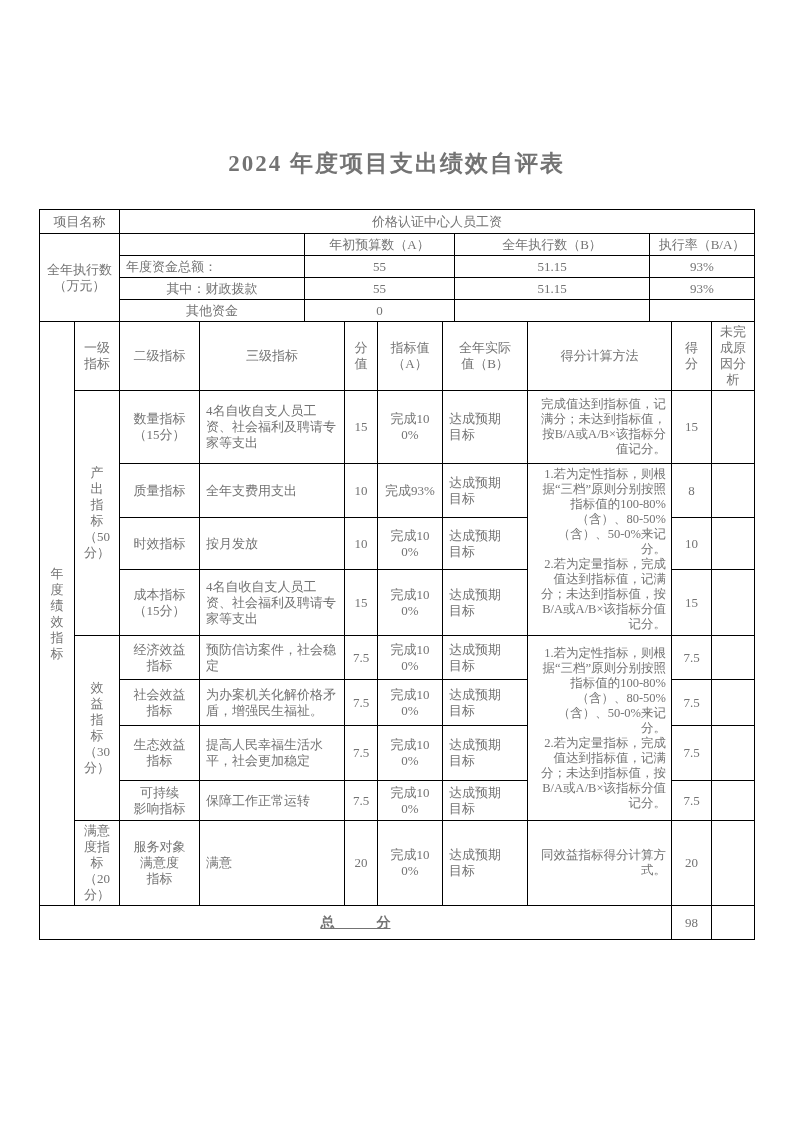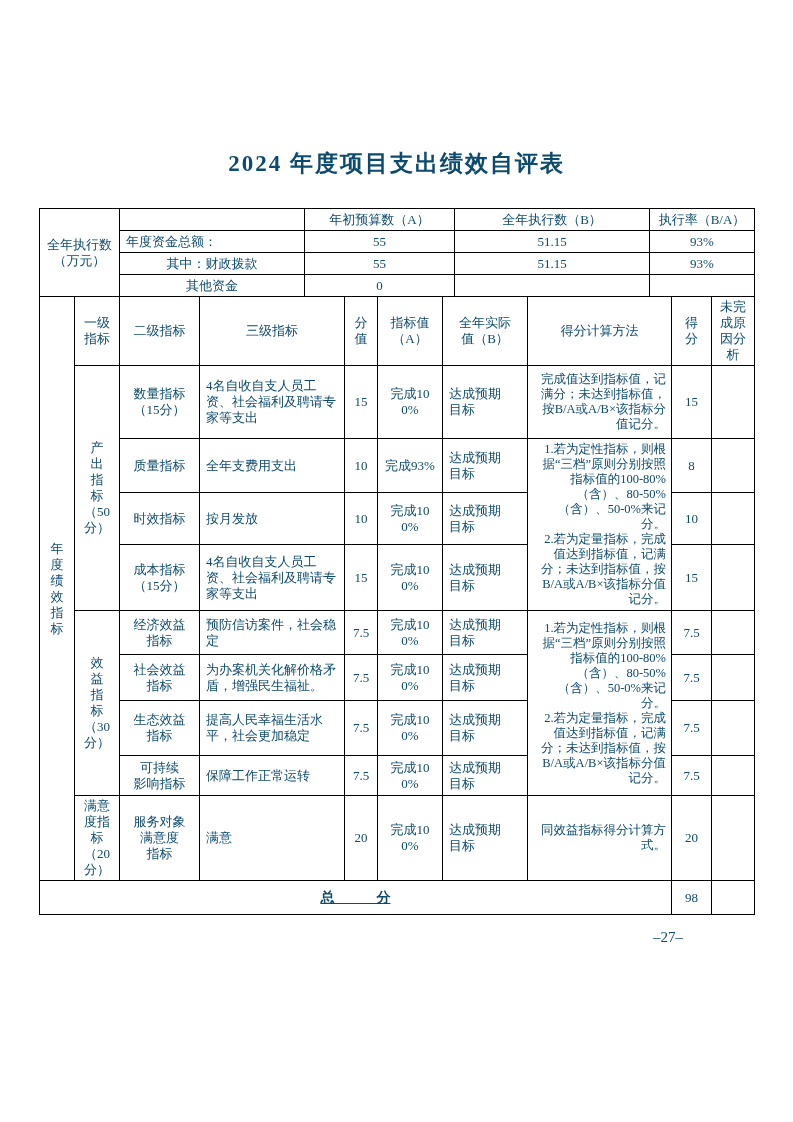--- a/index.html
+++ b/index.html
@@ -1,18 +1,18 @@
 <!DOCTYPE html>
 <html><head>
 <meta charset="utf-8">
 <style>
   * { margin:0; padding:0; box-sizing:border-box; }
   html,body { background:#fff; }
   .page {
-    width:793px; height:1122px; background:#fff; color:#0c4a6e;
+    width:793px; height:1122px; background:#fff; color:#737373;
     font-family:"Liberation Serif","DejaVu Serif",serif;
     position:relative; overflow:hidden;
   }
   .title {
     text-align:center; font-size:23px; font-weight:bold;
     padding-top:148px; letter-spacing:2px;
   }
   .tables { width:715px; margin:30px auto 0; }
   table { border-collapse:collapse; table-layout:fixed; width:715px; margin-top:-1px; }
   .tables table:first-child { margin-top:0; }
@@ -47,20 +47,24 @@
   <div class="tables">
 
     <table>
       <colgroup>
           <col class="cw80">
           <col class="cw335">
           <col class="cw57">
           <col class="cw243">
         </colgroup>
       <tbody>
+        <tr class="h24">
+          <td>项目名称</td>
+          <td colspan="3">价格认证中心人员工资</td>
+        </tr>
       </tbody>
     </table>
 
     <table>
       <colgroup>
           <col class="cw80">
           <col class="cw185">
           <col class="cw150">
           <col class="cw195">
           <col class="cw105">
@@ -269,15 +273,14 @@
         <tr class="h34">
           <td colspan="8" class="total">总　　　分</td>
           <td>98</td>
           <td></td>
         </tr>
       </tbody>
     </table>
 
   </div>
 
-  <div class="pagenum">–27–</div>
 
 </div>
 
 </body></html>

